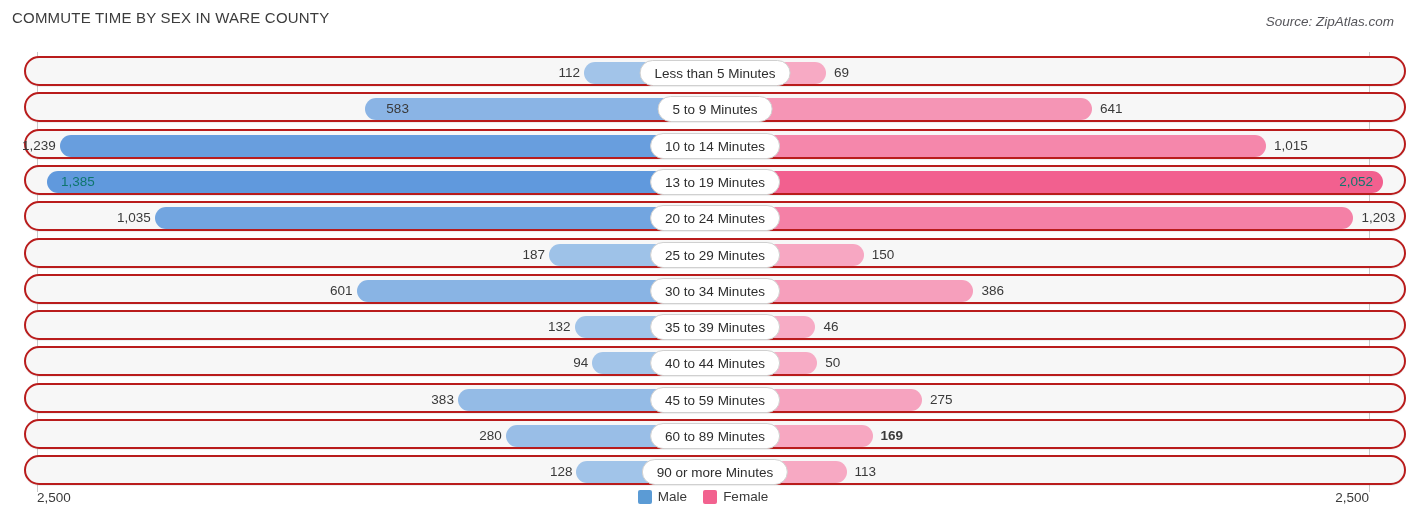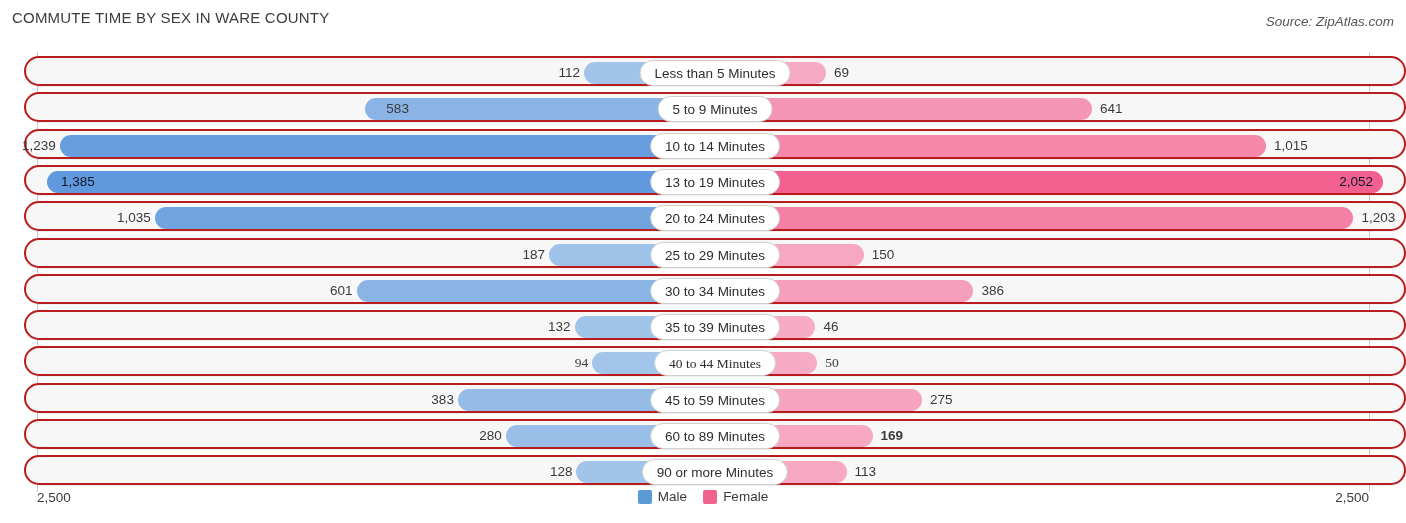--- a/index.html
+++ b/index.html
@@ -49,21 +49,21 @@
     border-radius:11px;
   }
   .bar.male{  }
   .bar.female{  }
 
   .val{
     position:absolute;top:5px;
     font-size:13.5px;line-height:20px;
     color:#3a3a3a;white-space:nowrap;
   }
-  .val.inside{color:#0f172a;}
+  .val.inside{color:#0f766e;}
 
   .catlabel{
     position:absolute;top:2px;left:50%;
     transform:translateX(-50%);
     height:26px;line-height:25px;
     padding:0 14px;
     background:#ffffff;
     border:1px solid #d0d0d0;
     border-radius:13px;
     font-size:13.5px;
@@ -164,21 +164,21 @@
       </div>
       <div class="row" style="top: 258.1px;">
         <div class="track">
           <div class="bar male" style="right: 691px; width: 138.38px; background: rgb(161, 196, 233);"></div>
           <div class="bar female" style="left: 691px; width: 98.39px; background: rgb(247, 171, 197);"></div>
           <div class="val" style="left: 544.62px; transform: translateX(-100%);">132</div>
           <div class="val" style="left: 797.39px;">46</div>
           <div class="catlabel">35 to 39 Minutes</div>
         </div>
       </div>
-      <div class="row" style="top: 294.4px; font-family: Liberation Serif, serif;">
+      <div class="row" style="top: 294.4px;">
         <div class="track">
           <div class="bar male" style="right: 691px; width: 120.71px; background: rgb(163, 197, 233);"></div>
           <div class="bar female" style="left: 691px; width: 100.25px; background: rgb(247, 171, 197);"></div>
           <div class="val" style="left: 562.29px; transform: translateX(-100%);">94</div>
           <div class="val" style="left: 799.25px;">50</div>
           <div class="catlabel">40 to 44 Minutes</div>
         </div>
       </div>
       <div class="row" style="top: 330.7px;">
         <div class="track">

